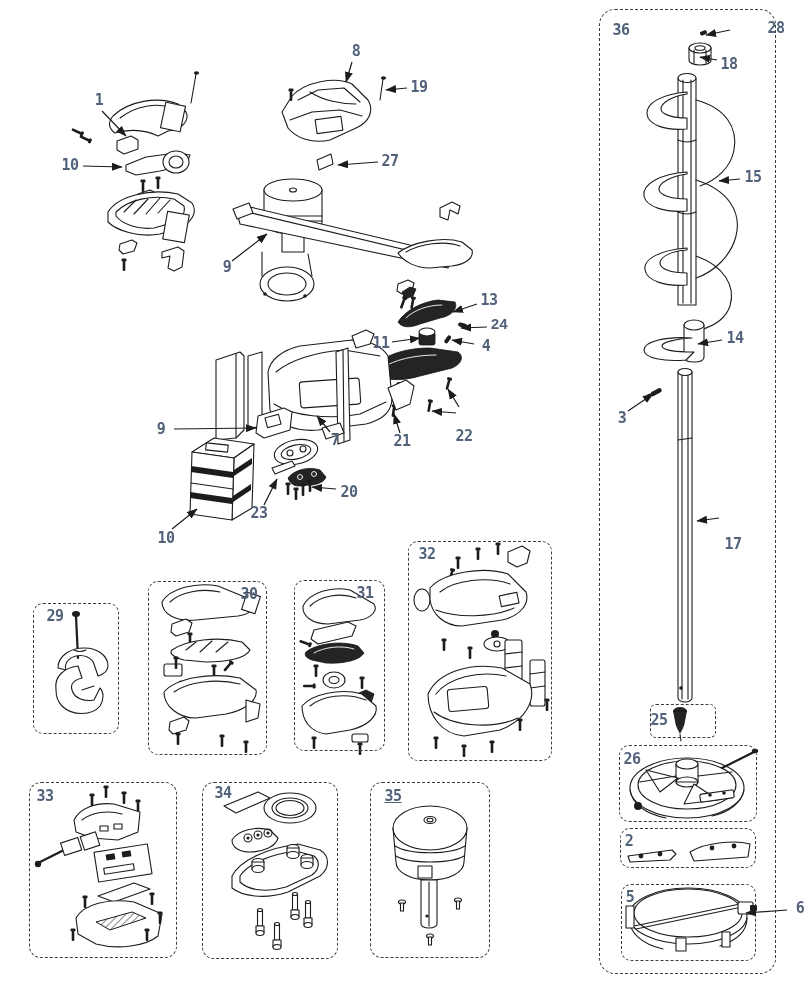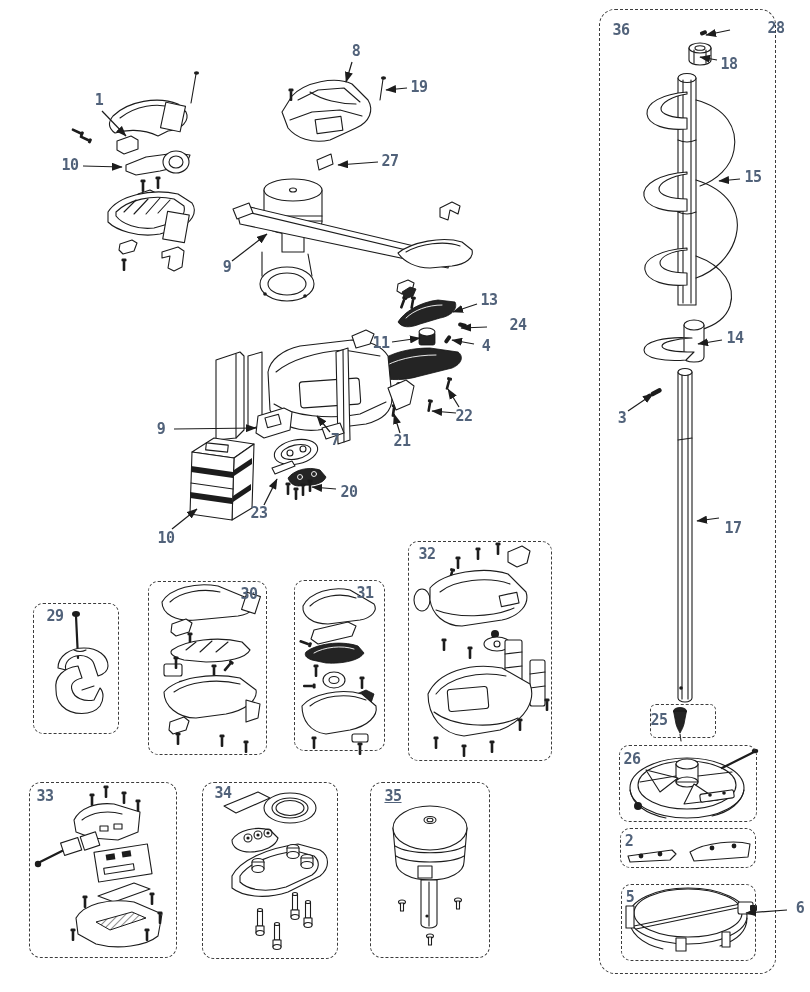--- a/index.html
+++ b/index.html
@@ -487,30 +487,30 @@
     <span class="plabel" style="left: 629px; top: 841px;">2</span>
     <div class="gbox" style="left: 621px; top: 884px; width: 135px; height: 77px; border-radius: 10px;"></div>
     <span class="plabel" style="left: 630px; top: 897px;">5</span>
     <span class="plabel" style="left: 99px; top: 100px;">1</span>
     <span class="plabel" style="left: 70px; top: 165px;">10</span>
     <span class="plabel" style="left: 356px; top: 51px;">8</span>
     <span class="plabel" style="left: 419px; top: 87px;">19</span>
     <span class="plabel" style="left: 390px; top: 161px;">27</span>
     <span class="plabel" style="left: 227px; top: 267px;">9</span>
     <span class="plabel" style="left: 489px; top: 300px; text-align: right;">13</span>
-    <span class="plabel" style="left: 518px; top: 325px;">24</span>
+    <span class="plabel" style="left: 499px; top: 325px; font-family: Liberation Mono, monospace;">24</span>
     <span class="plabel" style="left: 381px; top: 343px;">11</span>
     <span class="plabel" style="left: 486px; top: 346px;">4</span>
-    <span class="plabel" style="left: 464px; top: 416px; text-align: center;">22</span>
+    <span class="plabel" style="left: 464px; top: 436px; text-align: center;">22</span>
     <span class="plabel" style="left: 402px; top: 441px;">21</span>
     <span class="plabel" style="left: 335px; top: 440px;">7</span>
     <span class="plabel" style="left: 161px; top: 429px;">9</span>
     <span class="plabel" style="left: 166px; top: 538px;">10</span>
     <span class="plabel" style="left: 259px; top: 513px;">23</span>
     <span class="plabel" style="left: 349px; top: 492px;">20</span>
     <span class="plabel" style="left: 743px; top: 28px; margin-left: 33px;">28</span>
     <span class="plabel" style="left: 729px; top: 64px;">18</span>
     <span class="plabel" style="left: 753px; top: 177px;">15</span>
     <span class="plabel" style="left: 735px; top: 338px;">14</span>
     <span class="plabel" style="left: 622px; top: 418px;">3</span>
-    <span class="plabel" style="left: 733px; top: 528px;">17</span>
+    <span class="plabel" style="left: 733px; top: 544px;">17</span>
     <span class="plabel" style="left: 800px; top: 908px;">6</span>
   </div>
 
 </body></html>

